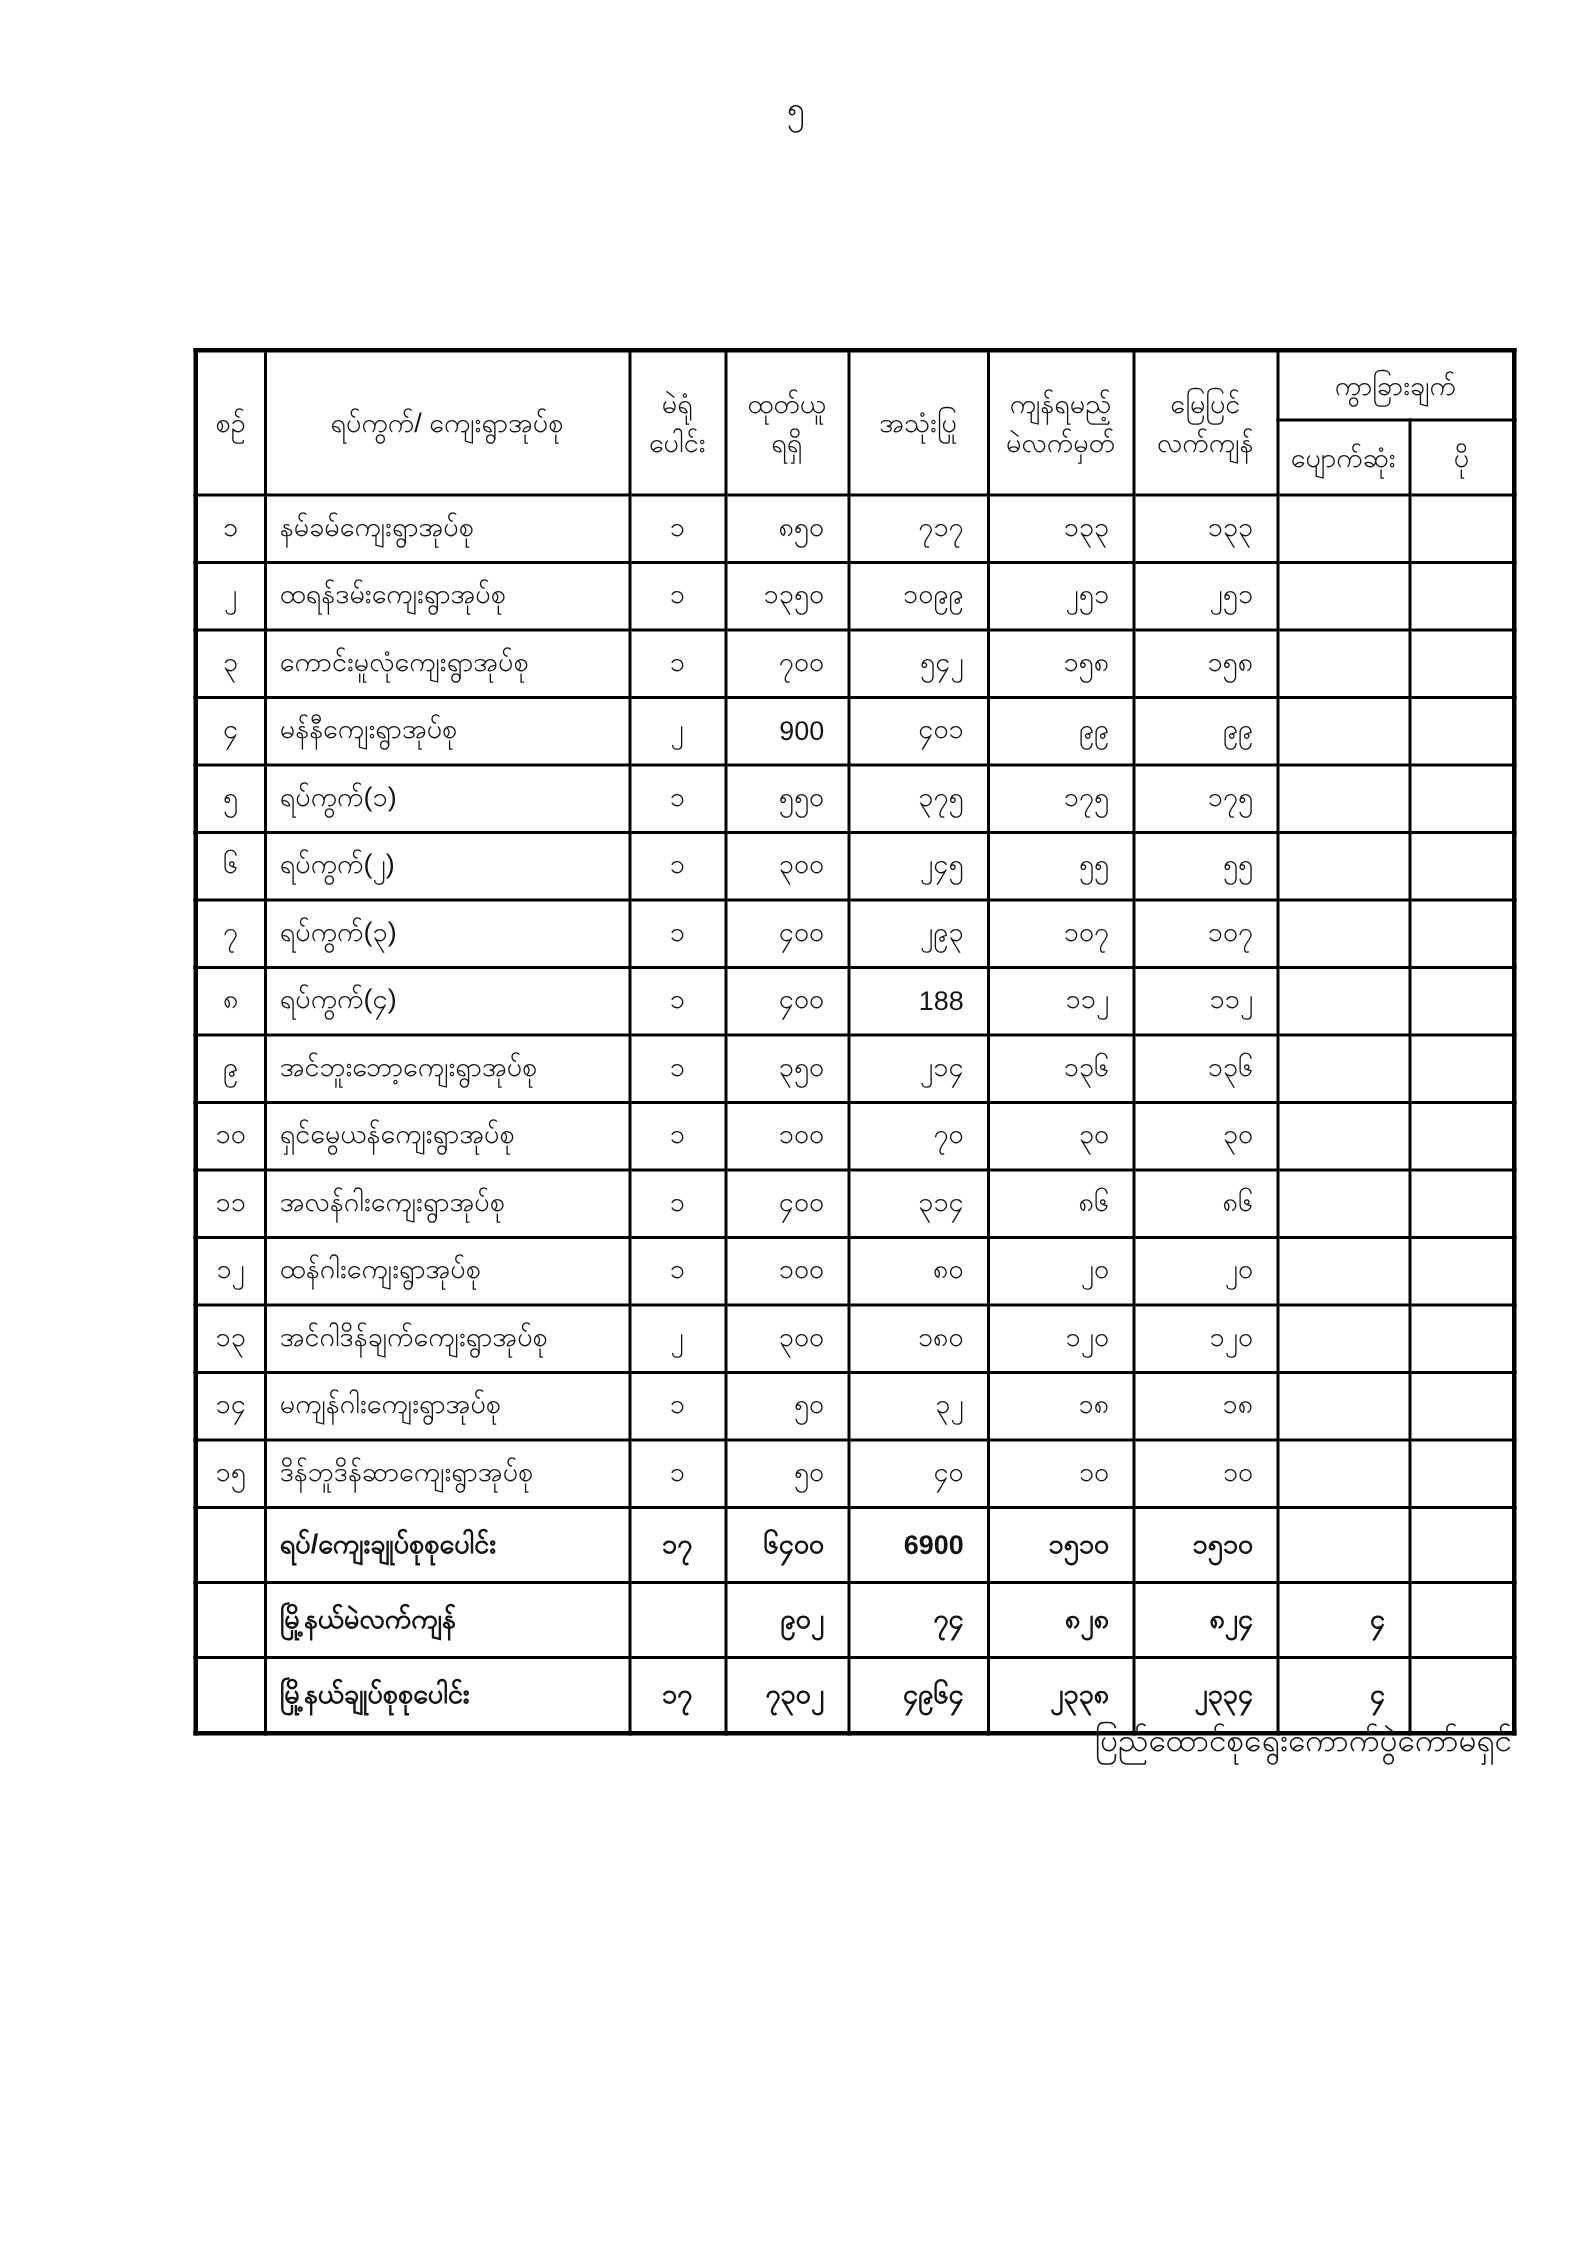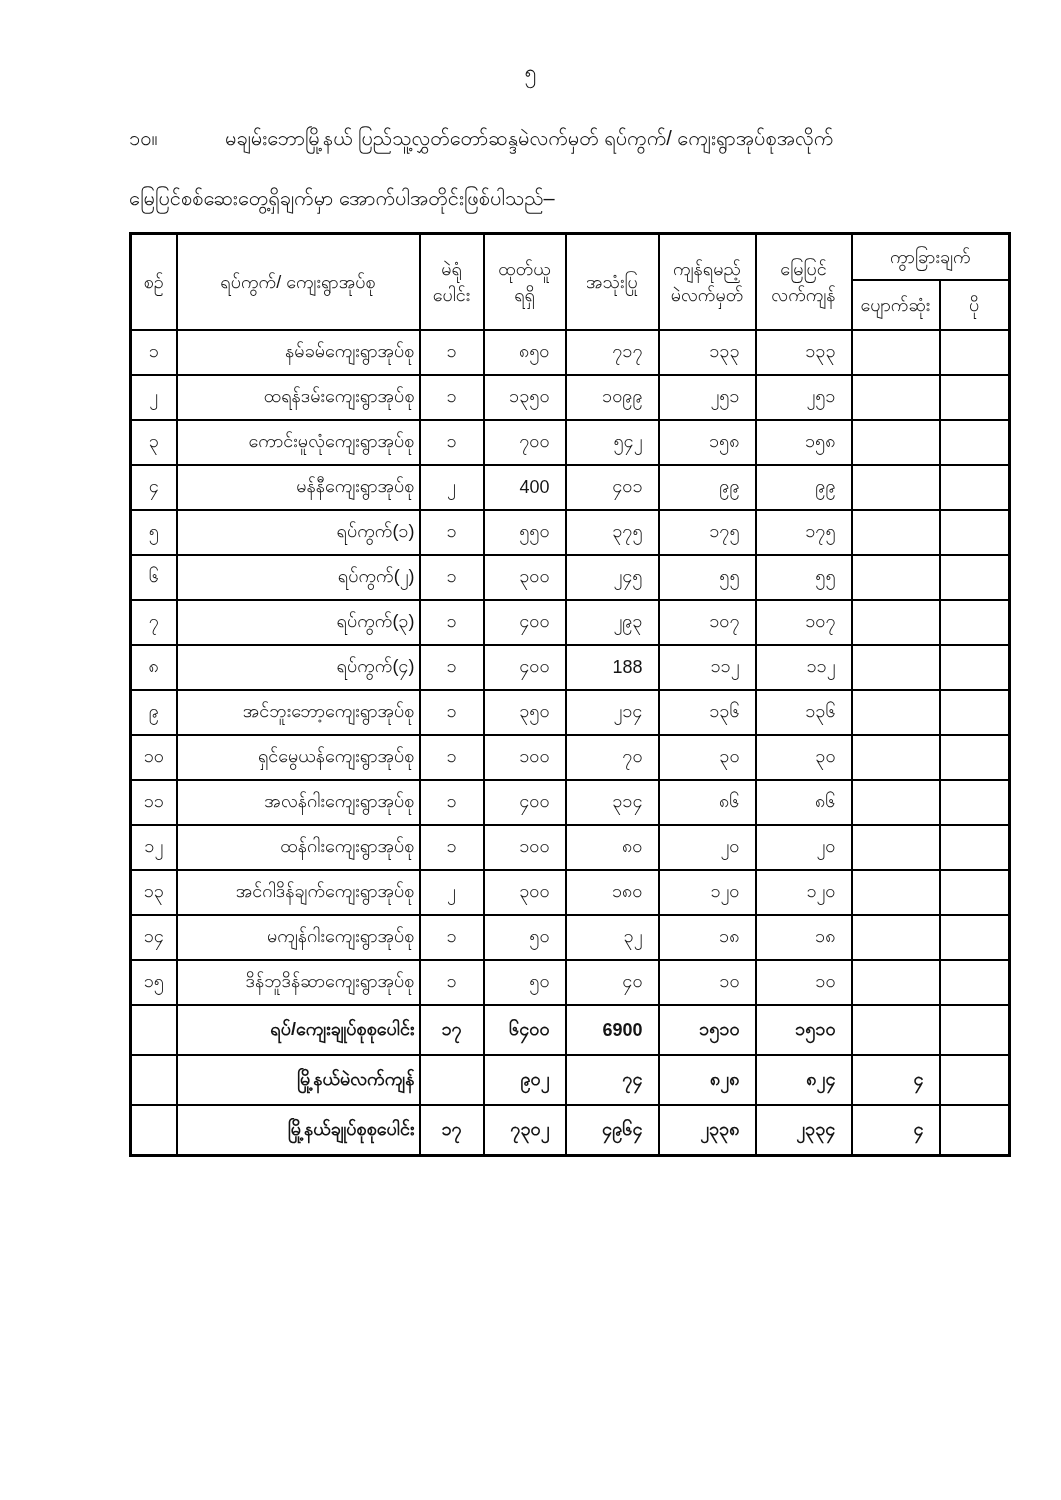--- a/index.html
+++ b/index.html
@@ -55,44 +55,38 @@
   table.ballot th {
     font-weight: normal;
     text-align: center;
     padding: 2px 3px;
     line-height: 26px;
   }
   thead tr.group-row th { height: 40px; }
   thead tr.sub-row th { height: 44px; margin-left: 39px; }
   tbody td { height: 41px; padding: 1px 4px; }
   td.ctr  { text-align: center; }
-  td.name { text-align: right; padding-left: 20px; }
+  td.name { text-align: left; padding-left: 9px; }
   td.num  { text-align: right; padding-right: 15px; }
   tr.bold td { font-weight: bold; height: 46px; }
   .signature {
     position: absolute;
     top: 1146px;
     right: 53px;
     font-size: 21px;
     text-align: right;
   }
 </style>
 </head>
 <body>
 
 <div class="page">
 
   <div class="page-number">၅</div>
 
-  <div class="intro">
-    <div class="intro-line">
-      <span class="item-no">၁၀။</span><span>မချမ်းဘောမြို့နယ် ပြည်သူ့လွှတ်တော်ဆန္ဒမဲလက်မှတ် ရပ်ကွက်/ ကျေးရွာအုပ်စုအလိုက်</span>
-    </div>
-    <div class="intro-line">မြေပြင်စစ်ဆေးတွေ့ရှိချက်မှာ အောက်ပါအတိုင်းဖြစ်ပါသည်–</div>
-  </div>
 
   <table class="ballot">
     <colgroup>
       <col style="width:46px">
       <col style="width:243px">
       <col style="width:64px">
       <col style="width:82px">
       <col style="width:93px">
       <col style="width:97px">
       <col style="width:96px">
@@ -158,21 +152,21 @@
           <td class="num">၅၄၂</td>
           <td class="num">၁၅၈</td>
           <td class="num">၁၅၈</td>
           <td class="num"></td>
           <td class="num"></td>
         </tr>
         <tr>
           <td class="ctr">၄</td>
           <td class="name">မန်နီကျေးရွာအုပ်စု</td>
           <td class="ctr">၂</td>
-          <td class="num">400</td>
+          <td class="num">900</td>
           <td class="num">၄၀၁</td>
           <td class="num">၉၉</td>
           <td class="num">၉၉</td>
           <td class="num"></td>
           <td class="num"></td>
         </tr>
         <tr>
           <td class="ctr">၅</td>
           <td class="name">ရပ်ကွက်(၁)</td>
           <td class="ctr">၁</td>
@@ -322,14 +316,15 @@
           <td class="num">၇၃၀၂</td>
           <td class="num">၄၉၆၄</td>
           <td class="num">၂၃၃၈</td>
           <td class="num">၂၃၃၄</td>
           <td class="num">၄</td>
           <td class="num"></td>
         </tr>
       </tbody>
   </table>
 
+  <div class="signature">ပြည်ထောင်စုရွေးကောက်ပွဲကော်မရှင်</div>
 
 </div>
 
 </body></html>

